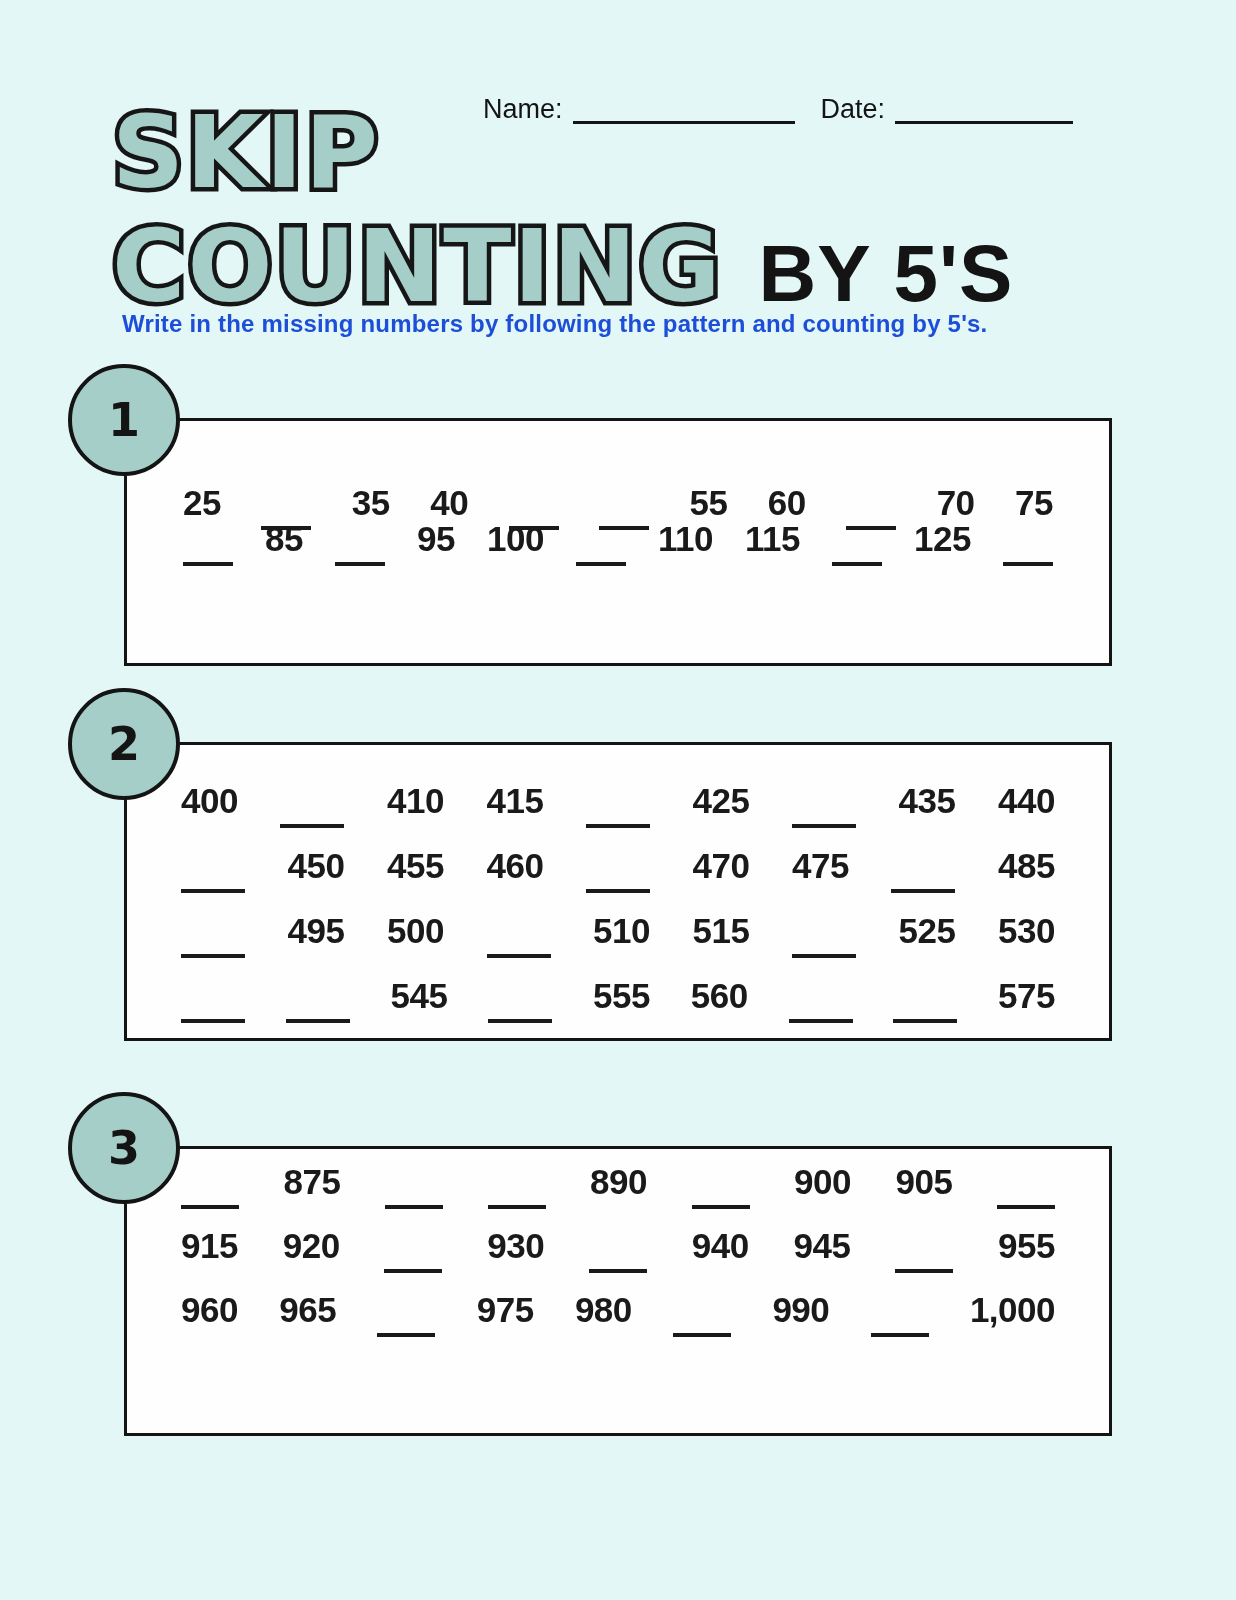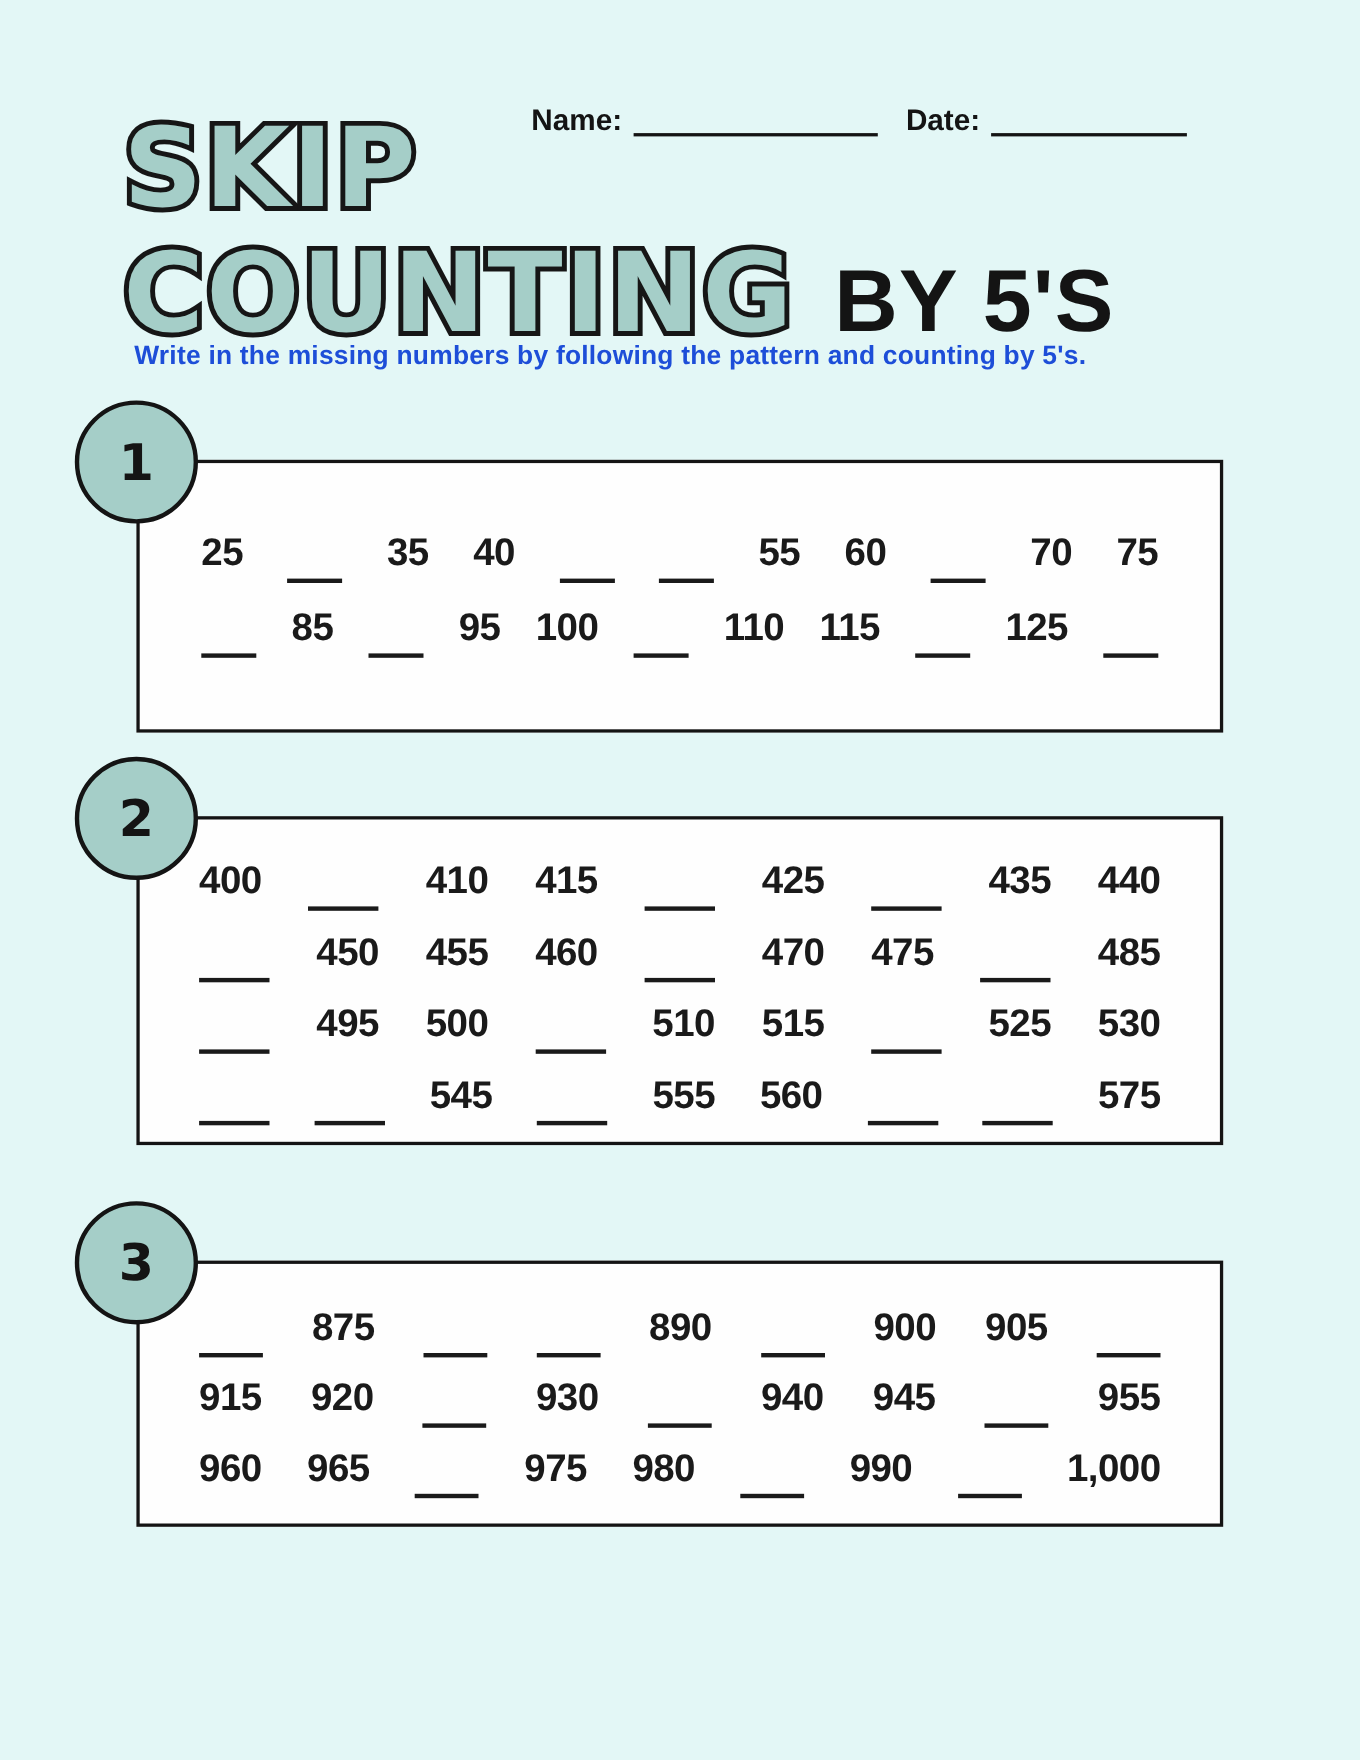--- a/index.html
+++ b/index.html
@@ -9,21 +9,21 @@
     position: relative;
     overflow: hidden;
     font-family: "Liberation Sans", sans-serif;
     color: #141414;
   }
 
   
   .namedate {
     position: absolute; left: 483px; top: 94px;
     display: flex; align-items: flex-end;
-    font-size: 27px; font-weight: 700; line-height: 30px;
+    font-size: 27px; font-weight: 400; line-height: 30px;
     color: #141414;
   }
   .nd-line {
     display: inline-block; height: 26px;
     border-bottom: 3px solid #141414;
     margin-left: 10px;
   }
   .line-name { width: 222px; margin-right: 26px; }
   .line-date { width: 178px; }
 
@@ -60,23 +60,23 @@
   .sec1 { top: 0; }
   .sec2 { top: 324px; }
   .sec3 { top: 728px; }
 
   .box {
     background: #fefefe;
     border: 3.5px solid #141414;
     width: 988px; box-sizing: border-box;
     display: flex; flex-direction: column;
   }
-  .sec1 .box { height: 248px; padding-top: 64px; row-gap: 32px; }
+  .sec1 .box { height: 248px; padding-top: 64px; }
   .sec2 .box { height: 299px; padding-top: 38px; row-gap: 29px; }
-  .sec3 .box { height: 242px; padding-top: 40px; row-gap: 28px; }
+  .sec3 .box { height: 290px; padding-top: 15px; row-gap: 28px; }
 
   .badge {
     position: absolute; left: -56px; top: -54px;
     width: 104px; height: 104px; border-radius: 50%;
     background: #a5cec8; border: 4px solid #141414;
     display: flex; align-items: center; justify-content: center;
     font-family: "DejaVu Sans", sans-serif;
     font-size: 46px; font-weight: 800; color: #141414;
     z-index: 2;
   }

